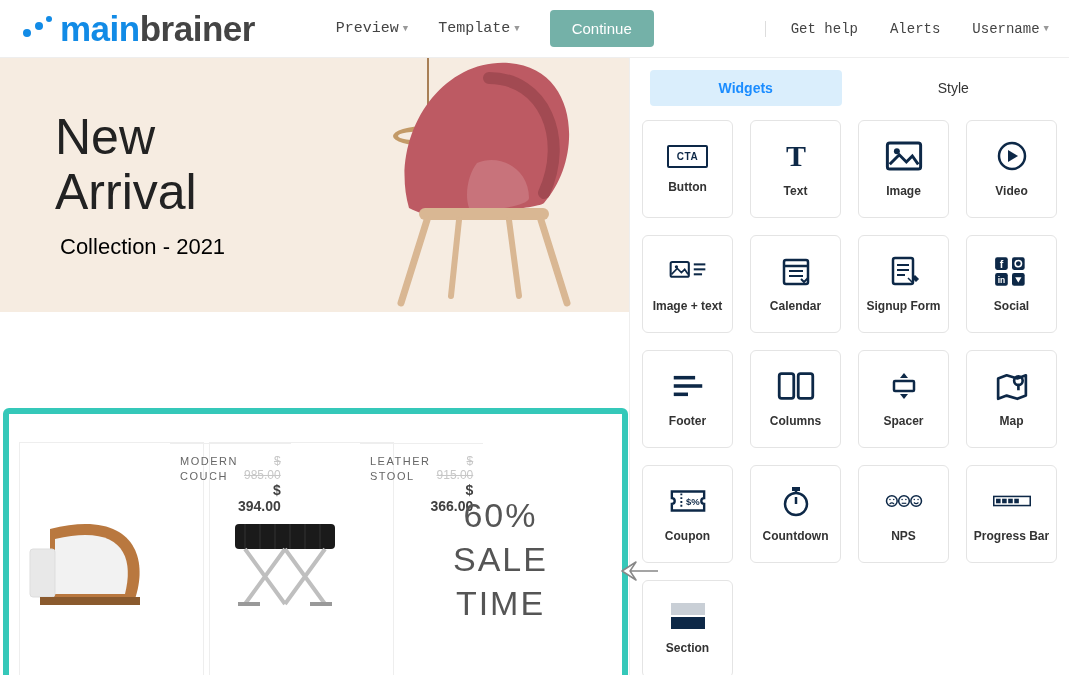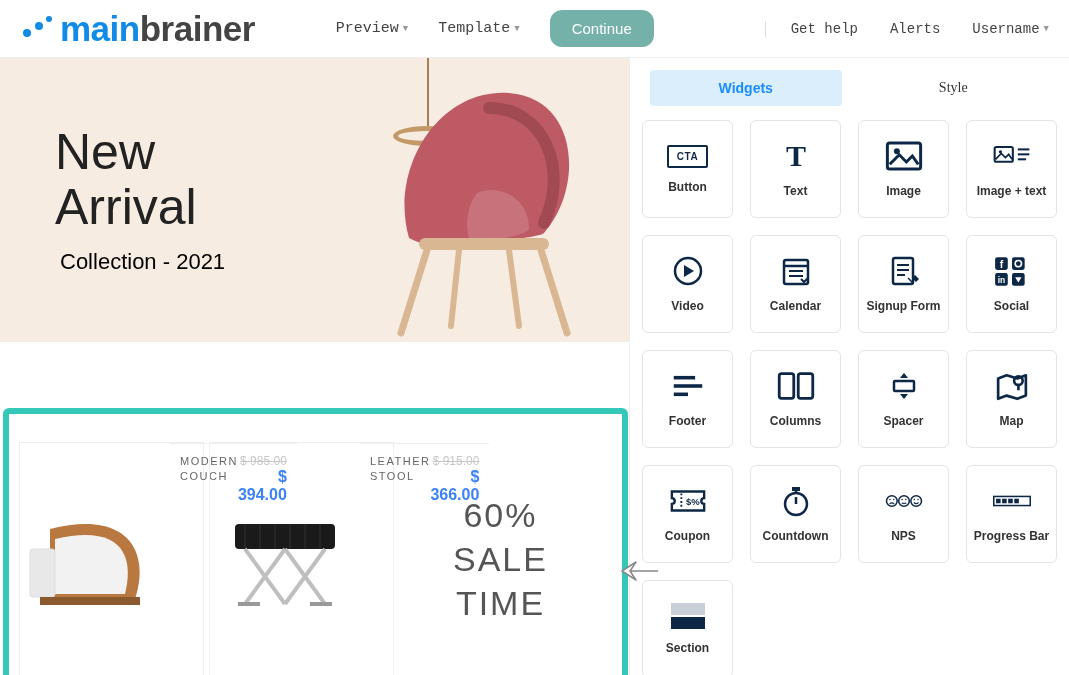--- a/index.html
+++ b/index.html
@@ -10,53 +10,53 @@
   .logo-dots { position: relative; width: 34px; height: 28px; margin-right: 6px; }
   .logo-dots span { position: absolute; background:#128be6; border-radius:50%; }
   .logo-dots .d1 { width:8px;height:8px;left:3px;top:14px; }
   .logo-dots .d2 { width:8px;height:8px;left:15px;top:7px; }
   .logo-dots .d3 { width:6px;height:6px;left:26px;top:1px; }
   .logo .main { color:#128be6; }
   .logo .brain { color:#444; }
   .nav-center { margin-left:auto; margin-right:auto; display:flex; align-items:center; gap:30px; }
   .nav-link { color:#444; font-size:15px; cursor:pointer; display:flex; align-items:center; gap:4px;font-family:Liberation Mono, monospace; }
   .caret { font-size:9px; color:#999; }
-  .btn-continue { background:#74b1a8; color:#fff; padding:10px 22px; border-radius:12px; font-size:15px; cursor:pointer; }
+  .btn-continue { background:#74b1a8; color:#fff; padding:10px 22px; border-radius:4px; font-size:15px; cursor:pointer; }
   .nav-right { display:flex; align-items:center; gap:32px; margin-left:30px; padding-left:25px; border-left:1px solid #ddd; }
   .nav-right .nav-link { font-size:14px; }
 
   .workspace { display:flex; height:617px; }
   .canvas { width:629px; position:relative; background:#fff; }
-  .hero { height:284px; background:#f6ece1; display:flex; align-items:center; position:relative; overflow:hidden; }
+  .hero { height:254px; background:#f6ece1; display:flex; align-items:center; position:relative; overflow:hidden; }
   .hero-text { padding-left:55px; }
   .hero-title { font-size:50px; font-weight:500; color:#222; line-height:1.1; }
   .hero-sub { font-size:22px; color:#000000; margin-top:14px; font-weight:300; padding-left:5px;}
   .chair { position:absolute; right:30px; bottom:-6px; }
   .lamp-line { position:absolute; right:200px; top:0; width:2px; height:70px; background:#a87f55; }
   .lamp-ring { position:absolute; right:168px; top:68px; width:68px; height:20px; border:5px solid #c39a67; border-radius:50%; }
 
   .selection { position:absolute; top:350px; left:3px; width:625px; height:302px; border:6px solid #35c8b9; border-radius:6px; background:#fff; }
   .selection-inner { display:flex; height:100%; padding:28px 20px 28px 10px; gap:5px; align-items:stretch;}
   .product { width:185px; border:1px solid #eee; display:flex; }
   .product-img { flex:1; display:flex; align-items:center; justify-content:center; }
   .product-meta { border-top:1px solid #eee; padding:10px 10px 14px; display:flex; justify-content:space-between; align-items:flex-start; }
   .product-name { font-size:11px; letter-spacing:1.5px; color:#666; line-height:1.4; }
   .product-price { text-align:right; }
   .price-old { font-size:12px; color:#c7c7c7; text-decoration:line-through; }
-  .price-new { font-size:16px; font-weight:700; color:#3b82f6; }
+  .price-new { font-size:14px; font-weight:700; color:#404040; }
   .sale { flex:1; display:flex; align-items:center; justify-content:center; }
   .sale-text { font-size:34px; font-weight:300; color:#555; letter-spacing:2px; text-align:center; line-height:1.3;}
 
   .arrow-annot { position:absolute; top:498px; left:620px; z-index:5;}
 
   .sidepanel { flex:1; border-left:1px solid #eee; background:#fff; }
   .tabs { display:flex; padding:12px 20px 8px; gap:16px; }
   .tab { flex:1; text-align:center; padding:10px 0; font-size:14px; cursor:pointer; border-radius:4px;}
   .tab.active { background:#daeefc; color:#1a8cff; font-weight:600; }
-  .tab.inactive { color:#333;font-family:Liberation Serif, serif; }
+  .tab.inactive { color:#333; }
 
   .widget-grid { display:grid; grid-template-columns:repeat(4, 1fr); gap:17px; padding:6px 12px 12px; }
   .widget { border:1px solid #e4e4e4; border-radius:6px; height:98px; display:flex; flex-direction:column; align-items:center; justify-content:center; gap:12px; cursor:pointer; background:#fff; font-size:12px; color:#333; font-weight:600;}
   .widget svg, .widget .icon-box { width:38px; height:32px; }
   .icon-cta { border:2px solid #0d2847; padding:4px 8px; font-size:10px; font-weight:700; color:#0d2847; border-radius:2px; letter-spacing:0.5px;}
   .icon-section { display:flex; flex-direction:column; gap:2px; }
   .icon-section .bar { width:34px; height:12px; }
 </style>
 </head>
 <body>
@@ -185,37 +185,37 @@
       </div>
       <div class="widget">
         <svg viewBox="0 0 32 26">
             <rect x="2" y="2" width="28" height="22" rx="2" fill="none" stroke="#0d2847" stroke-width="2.5"></rect>
             <circle cx="10" cy="9" r="2.5" fill="#0d2847"></circle>
             <path d="M4 20 L12 12 L18 18 L23 13 L28 20" fill="none" stroke="#0d2847" stroke-width="2.5"></path>
           </svg>
         <span>Image</span>
       </div>
       <div class="widget">
+        <svg viewBox="0 0 32 32">
+            <circle cx="16" cy="16" r="13" fill="none" stroke="#0d2847" stroke-width="2.5"></circle>
+            <path d="M12 10 L22 16 L12 22 Z" fill="#0d2847"></path>
+          </svg>
+        <span>Video</span>
+      </div>
+
+      <div class="widget">
         <svg viewBox="0 0 46 26" width="46">
             <rect x="2" y="2" width="22" height="18" rx="2" fill="none" stroke="#0d2847" stroke-width="2.5"></rect>
             <circle cx="9" cy="8" r="2" fill="#0d2847"></circle>
             <path d="M3 17 L10 10 L15 15 L19 11 L23 17" fill="none" stroke="#0d2847" stroke-width="2"></path>
             <line x1="30" y1="5" x2="44" y2="5" stroke="#0d2847" stroke-width="2.5"></line>
             <line x1="30" y1="11" x2="44" y2="11" stroke="#0d2847" stroke-width="2.5"></line>
             <line x1="30" y1="17" x2="40" y2="17" stroke="#0d2847" stroke-width="2.5"></line>
           </svg>
         <span>Image + text</span>
-      </div>
-
-      <div class="widget">
-        <svg viewBox="0 0 32 32">
-            <circle cx="16" cy="16" r="13" fill="none" stroke="#0d2847" stroke-width="2.5"></circle>
-            <path d="M12 10 L22 16 L12 22 Z" fill="#0d2847"></path>
-          </svg>
-        <span>Video</span>
       </div>
       <div class="widget">
         <svg viewBox="0 0 32 32">
             <rect x="4" y="5" width="24" height="24" rx="2" fill="none" stroke="#0d2847" stroke-width="2.5"></rect>
             <line x1="4" y1="11" x2="28" y2="11" stroke="#0d2847" stroke-width="2.5"></line>
             <line x1="9" y1="16" x2="23" y2="16" stroke="#0d2847" stroke-width="2"></line>
             <line x1="9" y1="21" x2="23" y2="21" stroke="#0d2847" stroke-width="2"></line>
             <path d="M21 24 l3 3 l4 -4" fill="none" stroke="#0d2847" stroke-width="2"></path>
           </svg>
         <span>Calendar</span>

